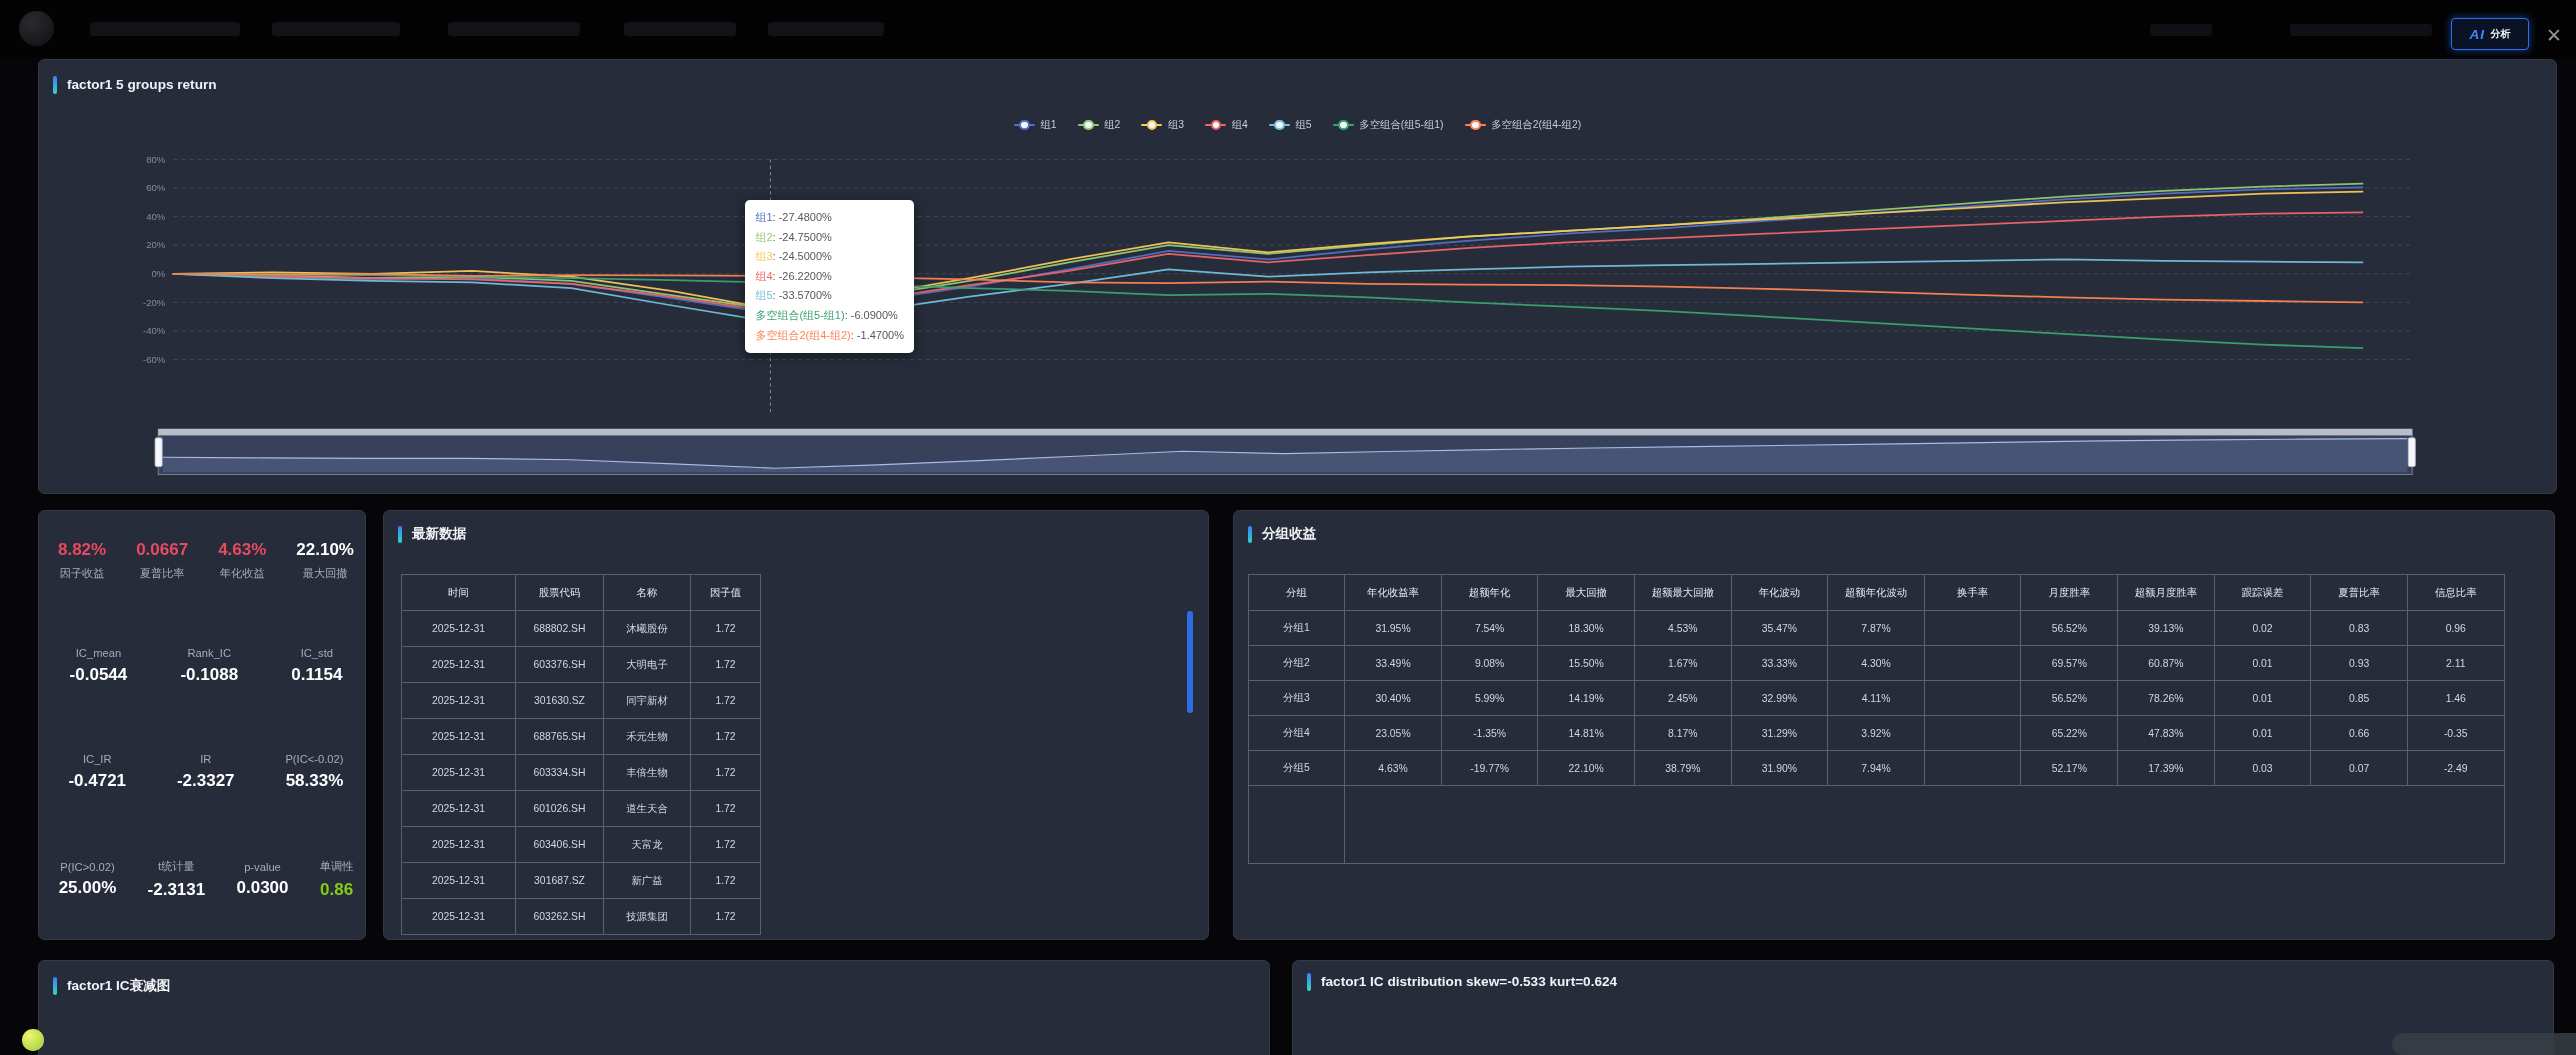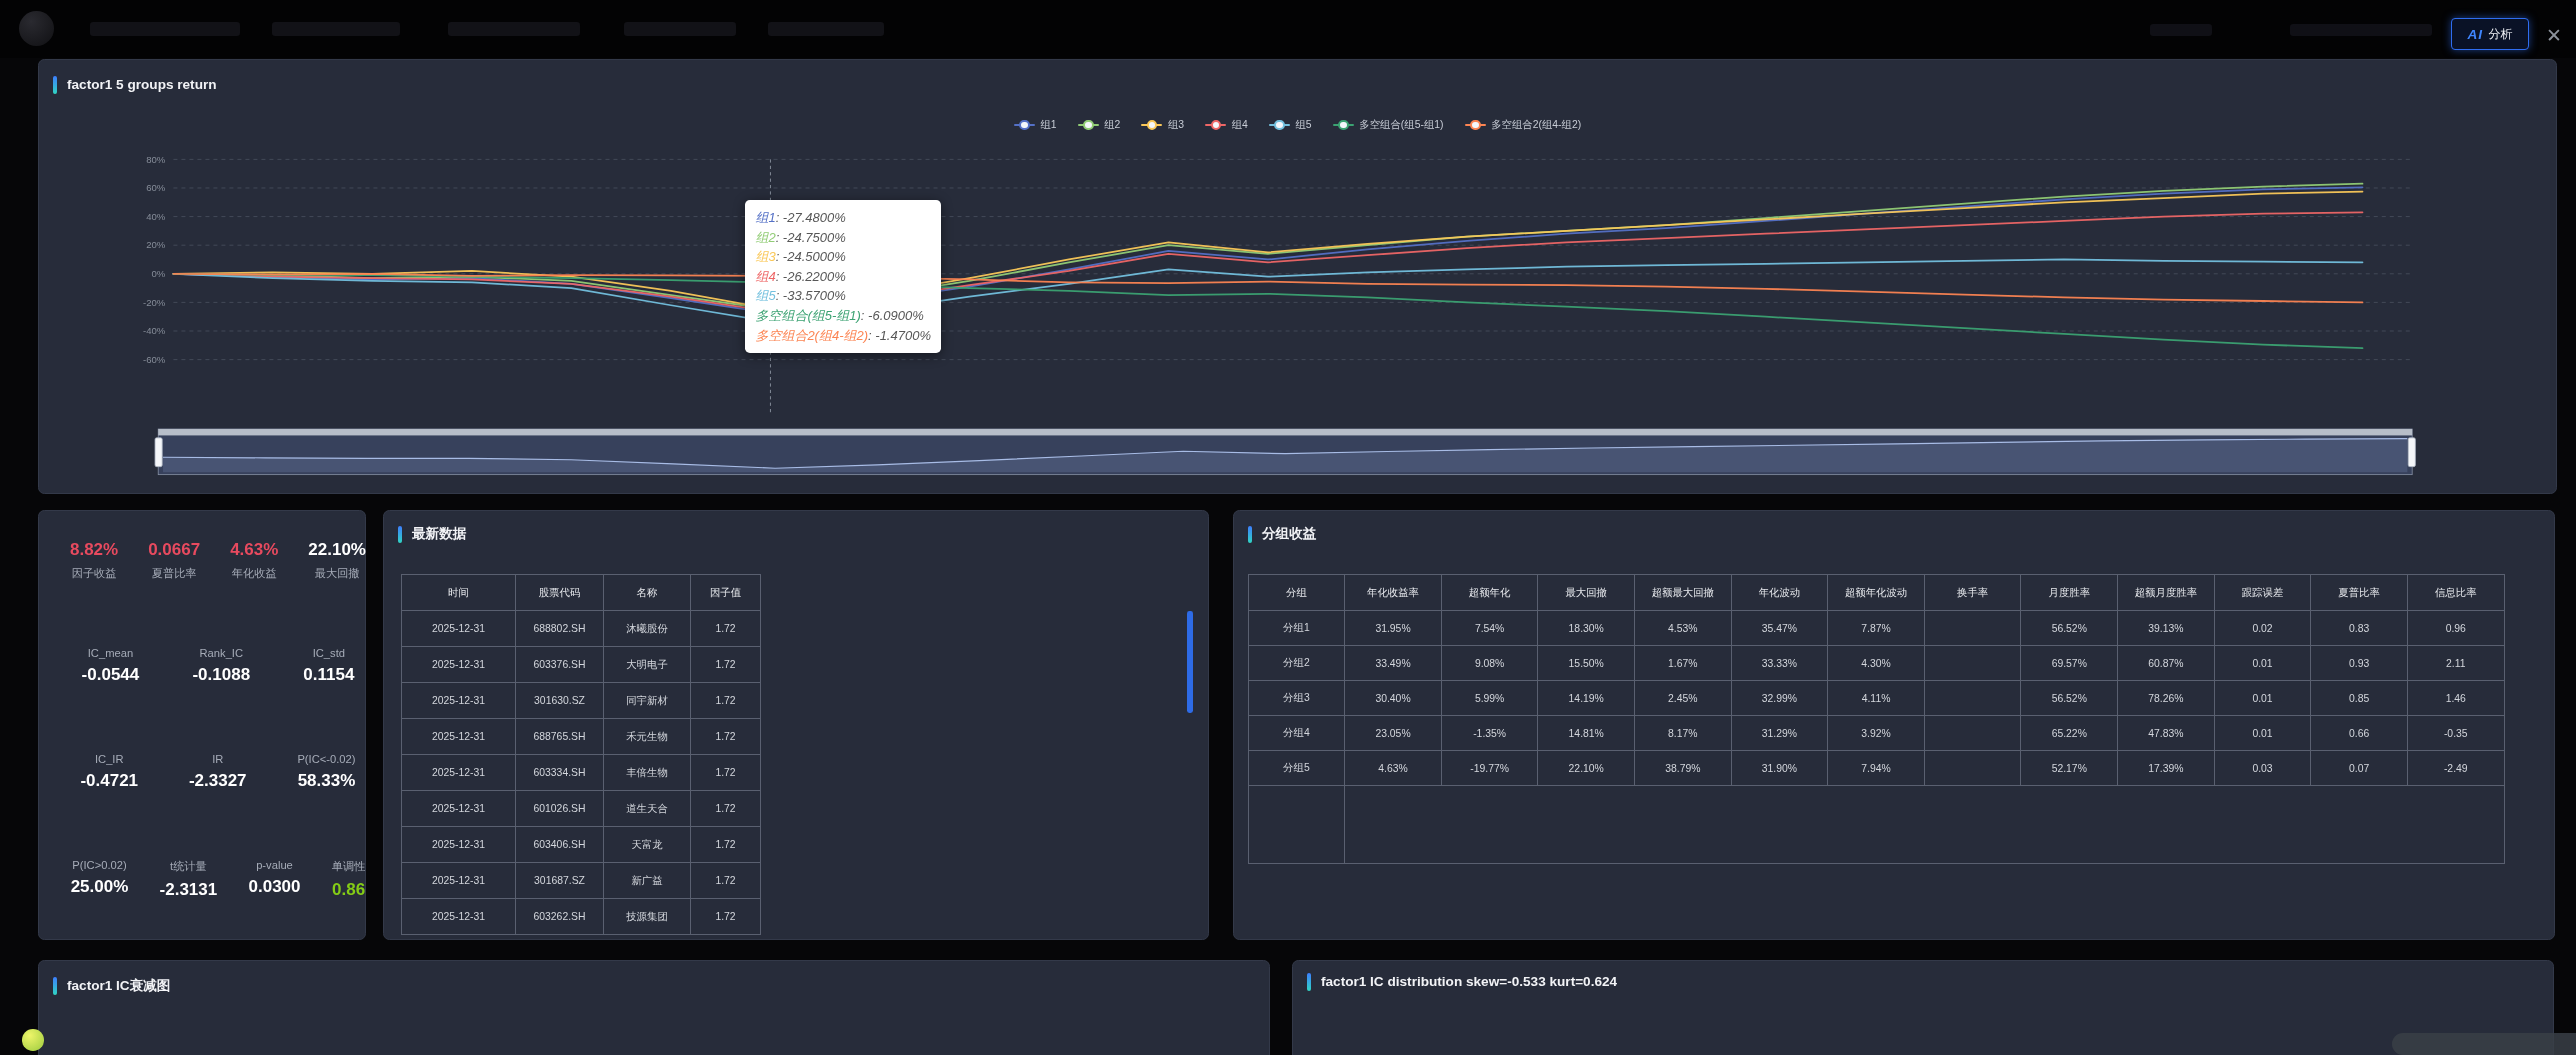--- a/index.html
+++ b/index.html
@@ -11,42 +11,42 @@
   
   .hdr{position:absolute;left:0;top:0;width:2576px;height:58px;background:#030304;}
   .logo{position:absolute;left:19px;top:11.2px;width:35px;height:35px;border-radius:50%;
         background:radial-gradient(circle at 35% 30%,#2a2a30,#101013);}
   .navph{position:absolute;top:22.4px;height:13.6px;border-radius:3.2px;background:#121217;}
   .rph{position:absolute;top:24px;height:12px;border-radius:3.2px;background:#101016;}
   .ai{position:absolute;left:2451px;top:18.4px;width:78px;height:32px;border-radius:4px;
       background:#0a1226;border:1.2px solid #2f6df0;box-shadow:0 0 8px rgba(47,109,240,.55);
       display:flex;align-items:center;justify-content:center;gap:5.6px;cursor:pointer;}
   .ai-t{color:#3f86ff;font-size:13.6px;font-weight:bold;font-style:italic;letter-spacing:0.8px;}
-  .ai-l{color:#f2f4f8;font-size:12px;font-weight:normal;}
+  .ai-l{color:#f2f4f8;font-size:10px;font-weight:bold;}
   .close{position:absolute;left:2538px;top:19px;width:32px;height:32px;color:#8d939c;
          font-size:19px;display:flex;align-items:center;justify-content:center;cursor:pointer;}
   
   .panel{position:absolute;background:#272c3a;border:0.8px solid #333949;border-radius:6.4px;box-sizing:border-box;}
   .ptitle{position:absolute;display:flex;align-items:center;gap:9.6px;z-index:5;}
   .pbar{width:4px;height:17.6px;border-radius:2.4px;background:linear-gradient(180deg,#3d7eff,#30d6c3);}
   .ttext{font-size:13.6px;font-weight:bold;color:#f2f3f6;white-space:nowrap;}
   
   .legend{position:absolute;left:0;top:58px;width:100%;display:flex;justify-content:center;gap:21px;z-index:4;}
   .lg-item{display:flex;align-items:center;gap:5.6px;cursor:pointer;}
   .lg-mk{position:relative;width:21px;height:10.4px;}
   .lg-line{position:absolute;left:0;top:4px;width:21px;height:2.4px;border-radius:1.6px;}
   .lg-dot{position:absolute;left:5.6px;top:0;width:6.4px;height:6.4px;border-radius:50%;background:#f4f7fb;border-width:2px;border-style:solid;}
   .lg-tx{font-size:10.4px;color:#c8cdd6;white-space:nowrap;}
   #chartsvg{position:absolute;left:0;top:0;}
   .tooltip{position:absolute;left:706px;top:140px;background:#ffffff;border-radius:4.8px;
            padding:8px 10.4px;box-shadow:0 2.4px 11.2px rgba(0,0,0,.45);z-index:9;}
-  .tl{font-size:13px;line-height:19.6px;white-space:nowrap;font-style:italic;}
+  .tl{font-size:11px;line-height:19.6px;white-space:nowrap;}
   .tv{color:#575757;}
   
-  .srow{position:absolute;left:16px;width:100%;display:flex;justify-content:space-around;align-items:flex-start;}
+  .srow{position:absolute;left:4px;width:100%;display:flex;justify-content:space-around;align-items:center;}
   .scell{display:flex;flex-direction:column;align-items:center;gap:5.6px;}
   .sv{font-size:17px;font-weight:bold;color:#ffffff;white-space:nowrap;}
   .sl{font-size:11.2px;color:#a6acb8;white-space:nowrap;}
   
   table.tbl{border-collapse:collapse;table-layout:fixed;font-size:10.4px;color:#d4d7dd;
             border:0.8px solid #5a6070;}
   table.tbl th,table.tbl td{border:0.8px solid #5a6070;text-align:center;padding:0;overflow:hidden;white-space:nowrap;}
   table.tbl th{font-weight:normal;color:#e7e9ed;height:35px;}
   table.latest{width:359px;}
   table.latest td{height:35px;}

